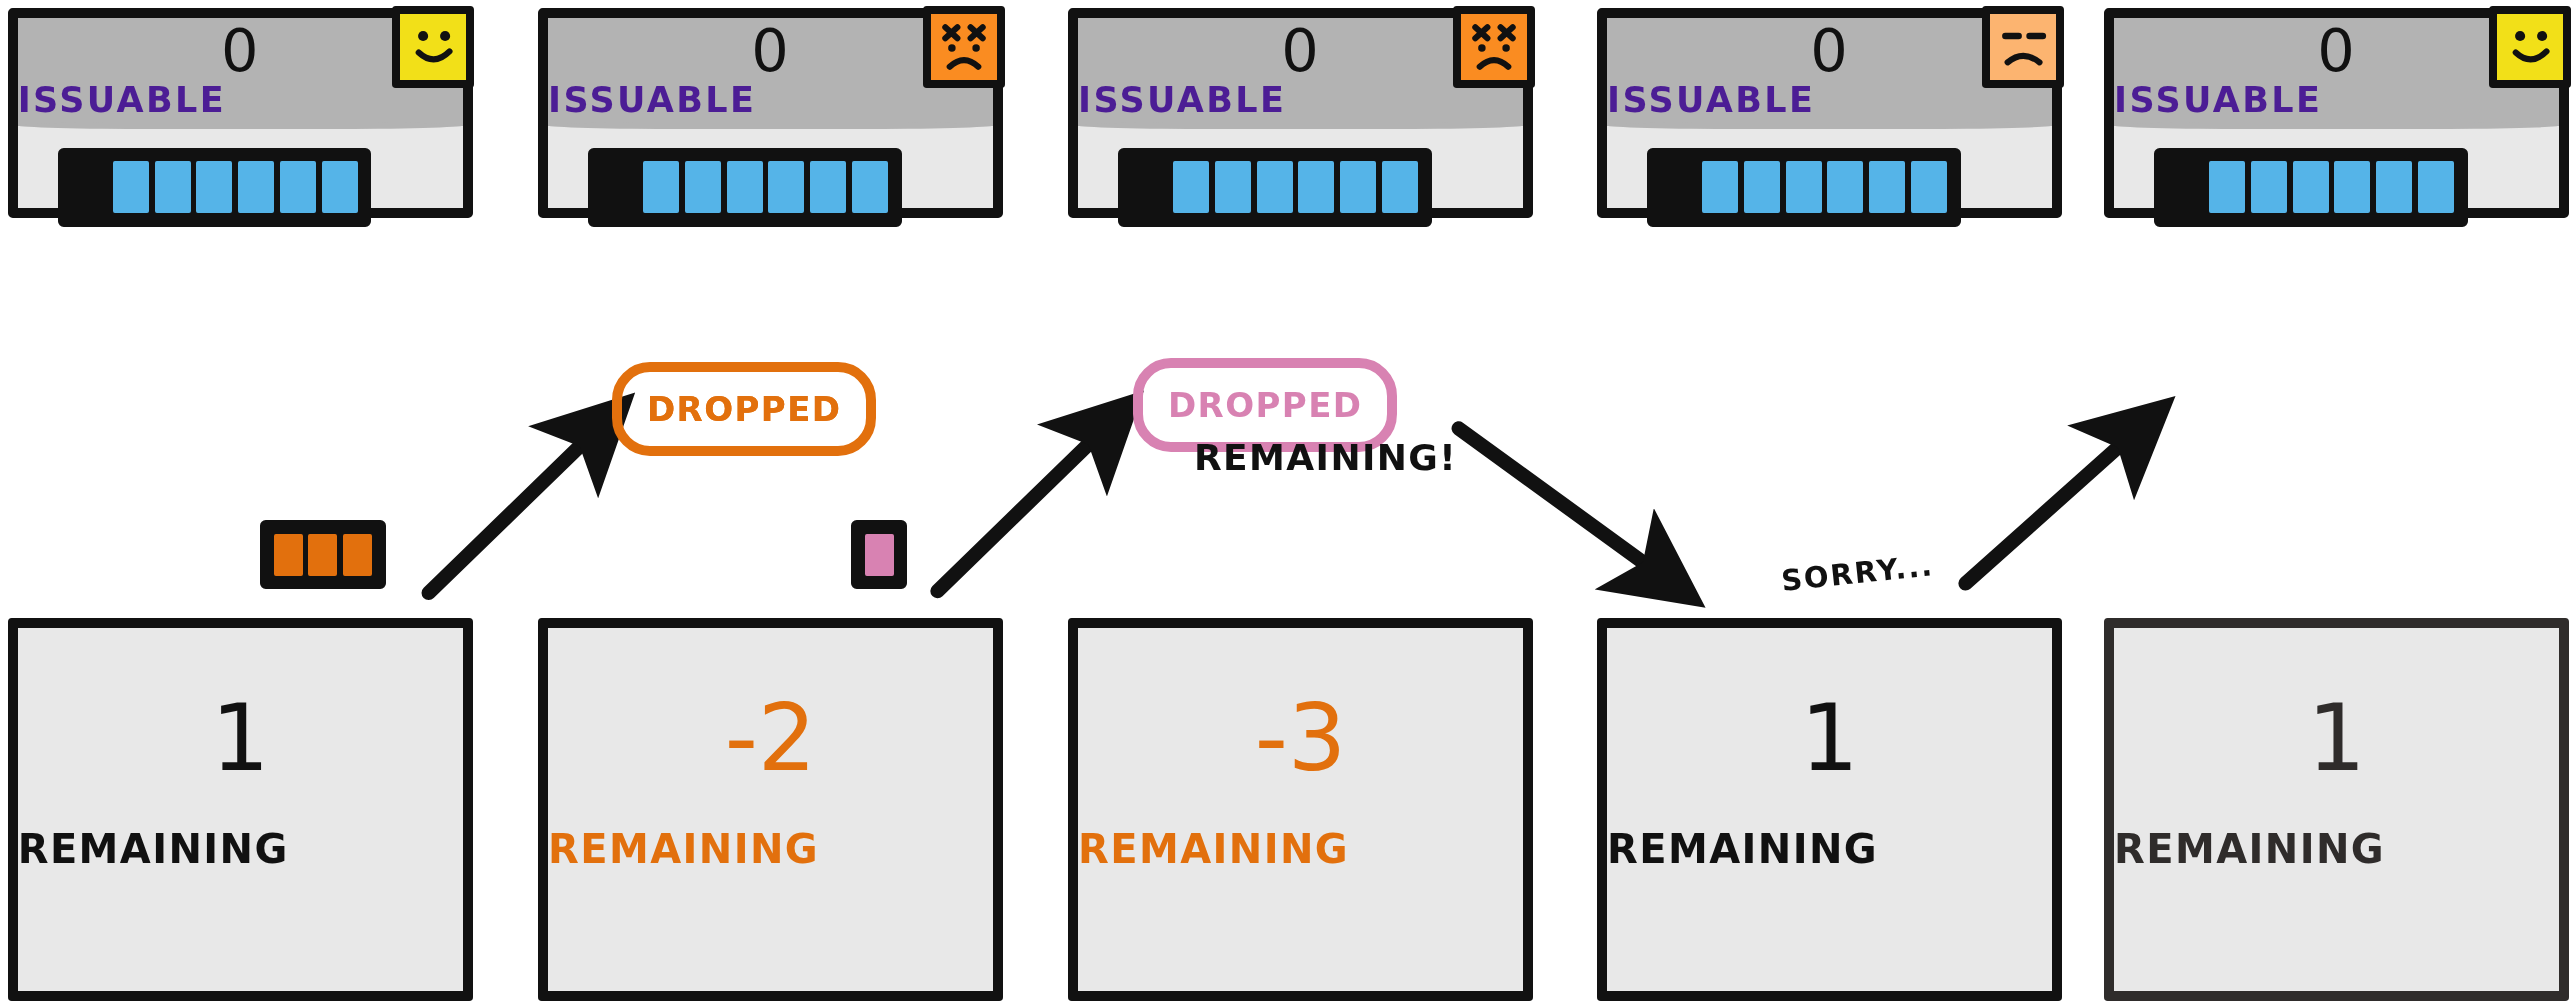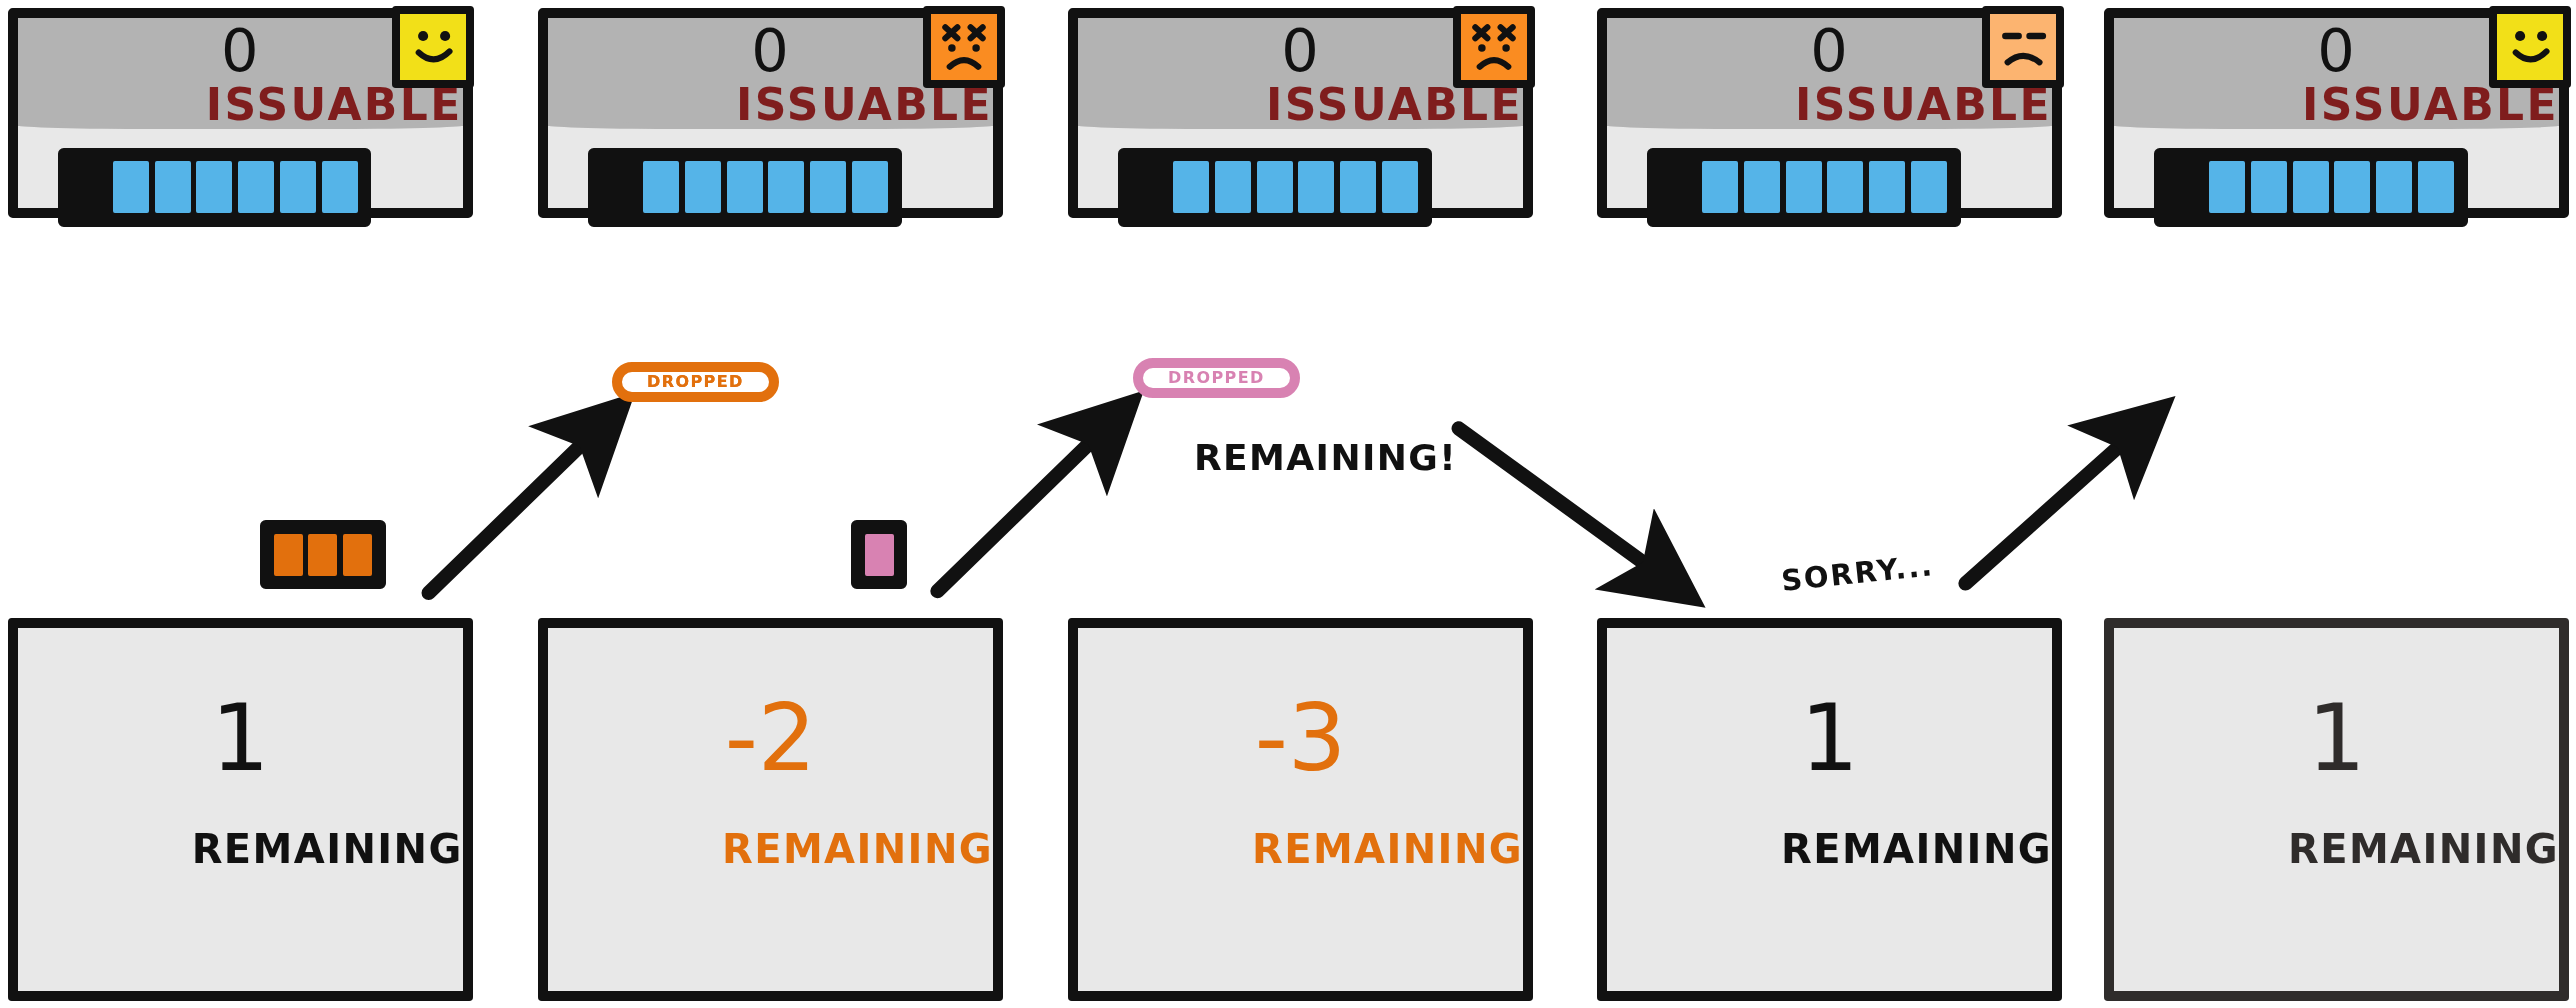--- a/index.html
+++ b/index.html
@@ -32,25 +32,25 @@
     position:absolute;left:0;top:3.8px;width:100%;
     text-align:center;
     font-size:59px;
     font-weight:400;
     color:#111;
     letter-spacing:1px;
     line-height:1;
   }
   .issuable-label{
     position:absolute;left:0;top:65px;width:100%;
-    text-align:right;
-    font-size:44px;
+    text-align:left;
+    font-size:35px;
     font-weight:700;
     letter-spacing:2.4px;
-    color:#7f1d1d;
+    color:#4c1d95;
     line-height:1;
   }
   .mood-badge{
     position:absolute;right:-11.5px;top:-11.5px;
     width:82px;height:82px;
     border:8.6px solid #111;
     border-radius:3.8px;
     box-sizing:border-box;
   }
 
@@ -81,21 +81,21 @@
   .bot-num{
     position:absolute;left:0;top:65px;width:100%;
     text-align:center;
     font-size:92px;
     font-weight:400;
     color:#111;
     line-height:1;
   }
   .bot-label{
     position:absolute;left:0;top:201px;width:100%;
-    text-align:right;
+    text-align:left;
     font-size:40px;
     font-weight:700;
     letter-spacing:1.4px;
     color:#111;
     line-height:1;
   }
   .neg .bot-num,.neg .bot-label{color:#e2700d;}
   .dim .bot-num,.dim .bot-label{color:#2f2c2b;}
 
   
@@ -108,23 +108,23 @@
     background:#111;
     box-sizing:border-box;
   }
   .token{width:29px;height:42px;border-radius:1.9px;}
   .token.orange{background:#e2700d;}
   .token.pink{background:#d882b2;}
 
   
   .dropped-pill{
     position:absolute;
-    padding:2px 25px;
+    padding:20px 25px;
     border-radius:38px;
-    font-size:16px;
+    font-size:34px;
     font-weight:700;
     letter-spacing:1.4px;
     line-height:1;
     white-space:nowrap;
   }
   .dropped-pill.orange{
     color:#e2700d;
     border:10.5px solid #e2700d;
     text-shadow:0 0 0 #e2700d;
   }

